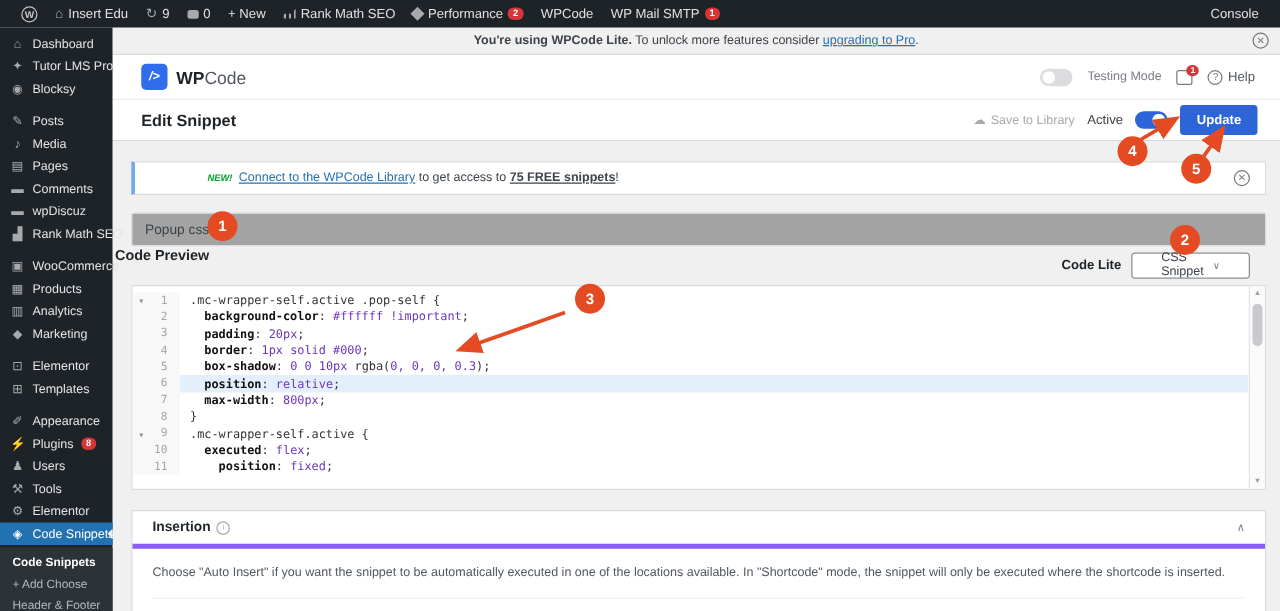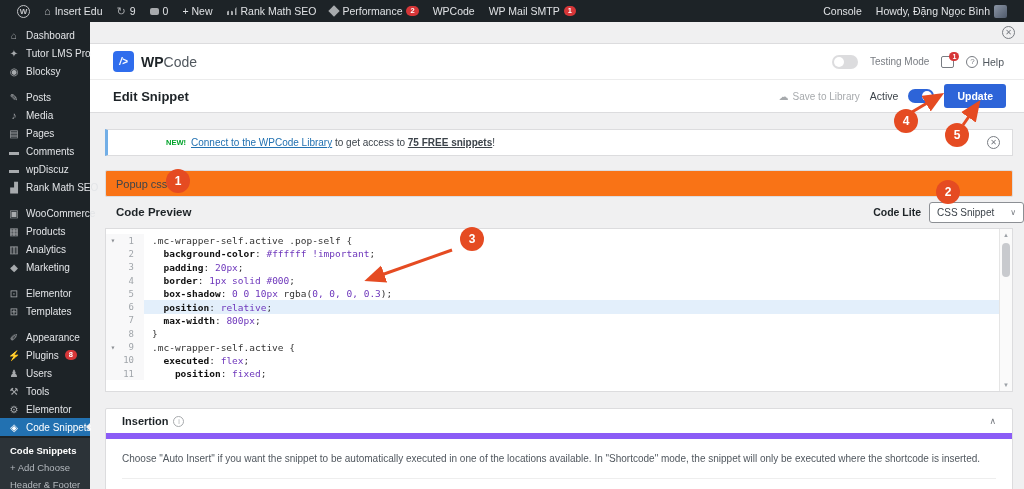--- a/index.html
+++ b/index.html
@@ -75,35 +75,35 @@
   .page-title { font-size:13px; font-weight:bold; color:#1d2327; }
   .pb-right { margin-left:auto; display:flex; align-items:center; gap:10px; }
   .savelib { display:flex; align-items:center; gap:4px; font-size:10px; color:#a7aaad; cursor:pointer; }
   .active-lbl { font-size:10.5px; color:#3c434a; }
   .update-btn { background:#2d64d8; color:#fff; font-size:10.5px; font-weight:bold;
     padding:6px 13px; border:none; border-radius:3px; cursor:pointer; }
   
   .lib-notice { position:absolute; left:105px; top:129px; width:908px; height:27px; background:#fff;
     border:1px solid #dcdcde; border-left:3px solid #72aee6; display:flex; align-items:center;
     padding:0 12px; font-size:10px; color:#3c434a; z-index:5; }
-  .new-tag { color:#00a32a; font-weight:bold; font-size:7.5px; margin-right:5px;padding-left:46px; }
+  .new-tag { color:#00a32a; font-weight:bold; font-style:italic; font-size:7.5px; margin-right:5px;padding-left:46px; }
   .lib-notice a { color:#2271b1; text-decoration:underline; cursor:pointer; }
   .lib-notice .b { font-weight:bold;text-decoration:underline; }
   .lib-dismiss { margin-left:auto; width:13px; height:13px; border:1px solid #787c82; border-radius:50%;
     color:#787c82; font-size:8px; display:flex; align-items:center; justify-content:center; cursor:pointer; }
-  .title-input { position:absolute; left:105px; top:170px; width:908px; height:27px; background:#f97316;
+  .title-input { position:absolute; left:105px; top:170px; width:908px; height:27px; background:#a3a3a3;
     border:1px solid #dcdcde; border-radius:2px; font-size:11px; color:#3c434a;
     padding:0 10px; font-family:"Liberation Sans",sans-serif; }
-  .cp-head { position:absolute; left:116px; top:199px; width:908px; height:26px;
-    display:flex; align-items:center; }
+  .cp-head { position:absolute; left:92px; top:199px; width:908px; height:26px;
+    display:flex; }
   .cp-title { font-size:11.5px; font-weight:bold; color:#1d2327; }
   .cp-right { margin-left:auto; display:flex; align-items:center; gap:8px; }
   .ct-label { font-size:10.5px; font-weight:bold; color:#1d2327; }
   .ct-select { width:95px; height:21px; background:#fff; border:1px solid #8c8f94; border-radius:3px;
-    display:flex; align-items:center; padding:0 7px; font-size:10px; color:#3c434a; cursor:pointer; }
+    display:flex; align-items:center; padding:0 23px; font-size:10px; color:#3c434a; cursor:pointer; }
   .ct-select .chev { margin-left:auto; color:#787c82; font-size:8px; }
   
   .editor { position:absolute; left:105px; top:228px; width:908px; height:164px; background:#fff;
     border:1px solid #dcdcde; display:flex; }
   .code-lines { flex:1; padding-top:5px; overflow:hidden; }
   .cmrow { display:flex; height:13.3px; align-items:center; font-family:"DejaVu Sans Mono",monospace; font-size:9.5px; }
   .gut { display:flex; align-items:center; width:38px; flex:0 0 38px; background:#f8f8f9; height:100%; }
   .fold { width:14px; text-align:center; color:#8c8f94; font-size:8px; cursor:pointer; }
   .ln { width:18px; text-align:right; color:#a0a5aa; font-size:9px; padding-right:4px; }
   .codep { flex:1; height:100%; display:flex; align-items:center; padding-left:8px; white-space:pre; }
@@ -111,21 +111,21 @@
   .tk-pln { color:#333; } .tk-prop { color:#111; font-weight:bold; } .tk-val { color:#6d36bb; }
   .vscroll { width:13px; flex:0 0 13px; border-left:1px solid #e5e5e5; background:#fafafa;
     position:relative; }
   .sc-btn { position:absolute; left:0; width:12px; height:12px; color:#9ca1a7; font-size:6px;
     display:flex; align-items:center; justify-content:center; cursor:pointer; }
   .sc-up { top:0; } .sc-down { bottom:0; }
   .sc-thumb { position:absolute; left:2px; top:14px; width:8px; height:34px; background:#c8cace; border-radius:4px; cursor:pointer; }
   
   .insertion { position:absolute; left:105px; top:408px; width:908px; height:120px; background:#fff;
     border:1px solid #dcdcde; border-radius:2px; }
-  .ins-head { height:30px; display:flex; align-items:center; padding:0 16px; border-bottom:6px solid #8b5cf6; }
+  .ins-head { height:30px; display:flex; align-items:center; padding:0 16px; border-bottom:4px solid #8b5cf6; }
   .ins-title { font-size:11px; font-weight:bold; color:#1d2327; margin-right:5px; }
   .icirc { width:11px; height:11px; border:1px solid #a7aaad; border-radius:50%; color:#a7aaad;
     font-size:7px; display:flex; align-items:center; justify-content:center; }
   .ins-collapse { margin-left:auto; color:#787c82; font-size:9px; cursor:pointer; }
   .ins-body { padding:14px 16px 0 16px; font-size:10px; color:#50575e; }
   .ins-divider { margin:14px 16px 0 16px; border-top:1px solid #eee; height:0; }
   
   #anno-svg { position:absolute; left:0; top:0; width:1024px; height:489px; pointer-events:none; z-index:40; }
   .anno-circle { position:absolute; width:24px; height:24px; border-radius:50%;
     color:#fff; font-size:12px; font-weight:bold; display:flex; align-items:center; justify-content:center;
@@ -168,24 +168,20 @@
       <span>WPCode</span>
     </div>
     <div class="ab-item">
       <span>WP Mail SMTP</span>
       <span class="ab-badge">1</span>
     </div>
     <div class="ab-right">
       <div class="ab-item">
         <span>Console</span>
       </div>
-      <div class="ab-item">
-        <span>Howdy, Đặng Ngọc Bình</span>
-        <span class="avatar"></span>
-      </div>
     </div>
   </div>
 
   <div class="sidebar">
     <div id="sidebar-menu">
         <div class="side-item">
           <span class="s-ic">⌂</span>
           <span>Dashboard</span>
         </div>
         <div class="side-item">
@@ -271,20 +267,23 @@
         </div>
       </div>
     <div class="submenu" id="sidebar-submenu">
         <div class="sub-item current">Code Snippets</div>
         <div class="sub-item">+ Add Choose</div>
         <div class="sub-item">Header &amp; Footer</div>
       </div>
   </div>
 
   <div class="lite-notice">
+    <span>
+      <span class="b">You're using WPCode Lite.</span><span> To unlock more features consider </span><a>upgrading to Pro</a><span>.</span>
+    </span>
     <span class="ln-dismiss">✕</span>
   </div>
 
   <div class="plugin-header">
     <div class="logo-box">/&gt;</div>
     <div class="brand">
       <span class="wp">WP</span><span class="code">Code</span>
     </div>
     <div class="ph-right">
       <div class="toggle off">

